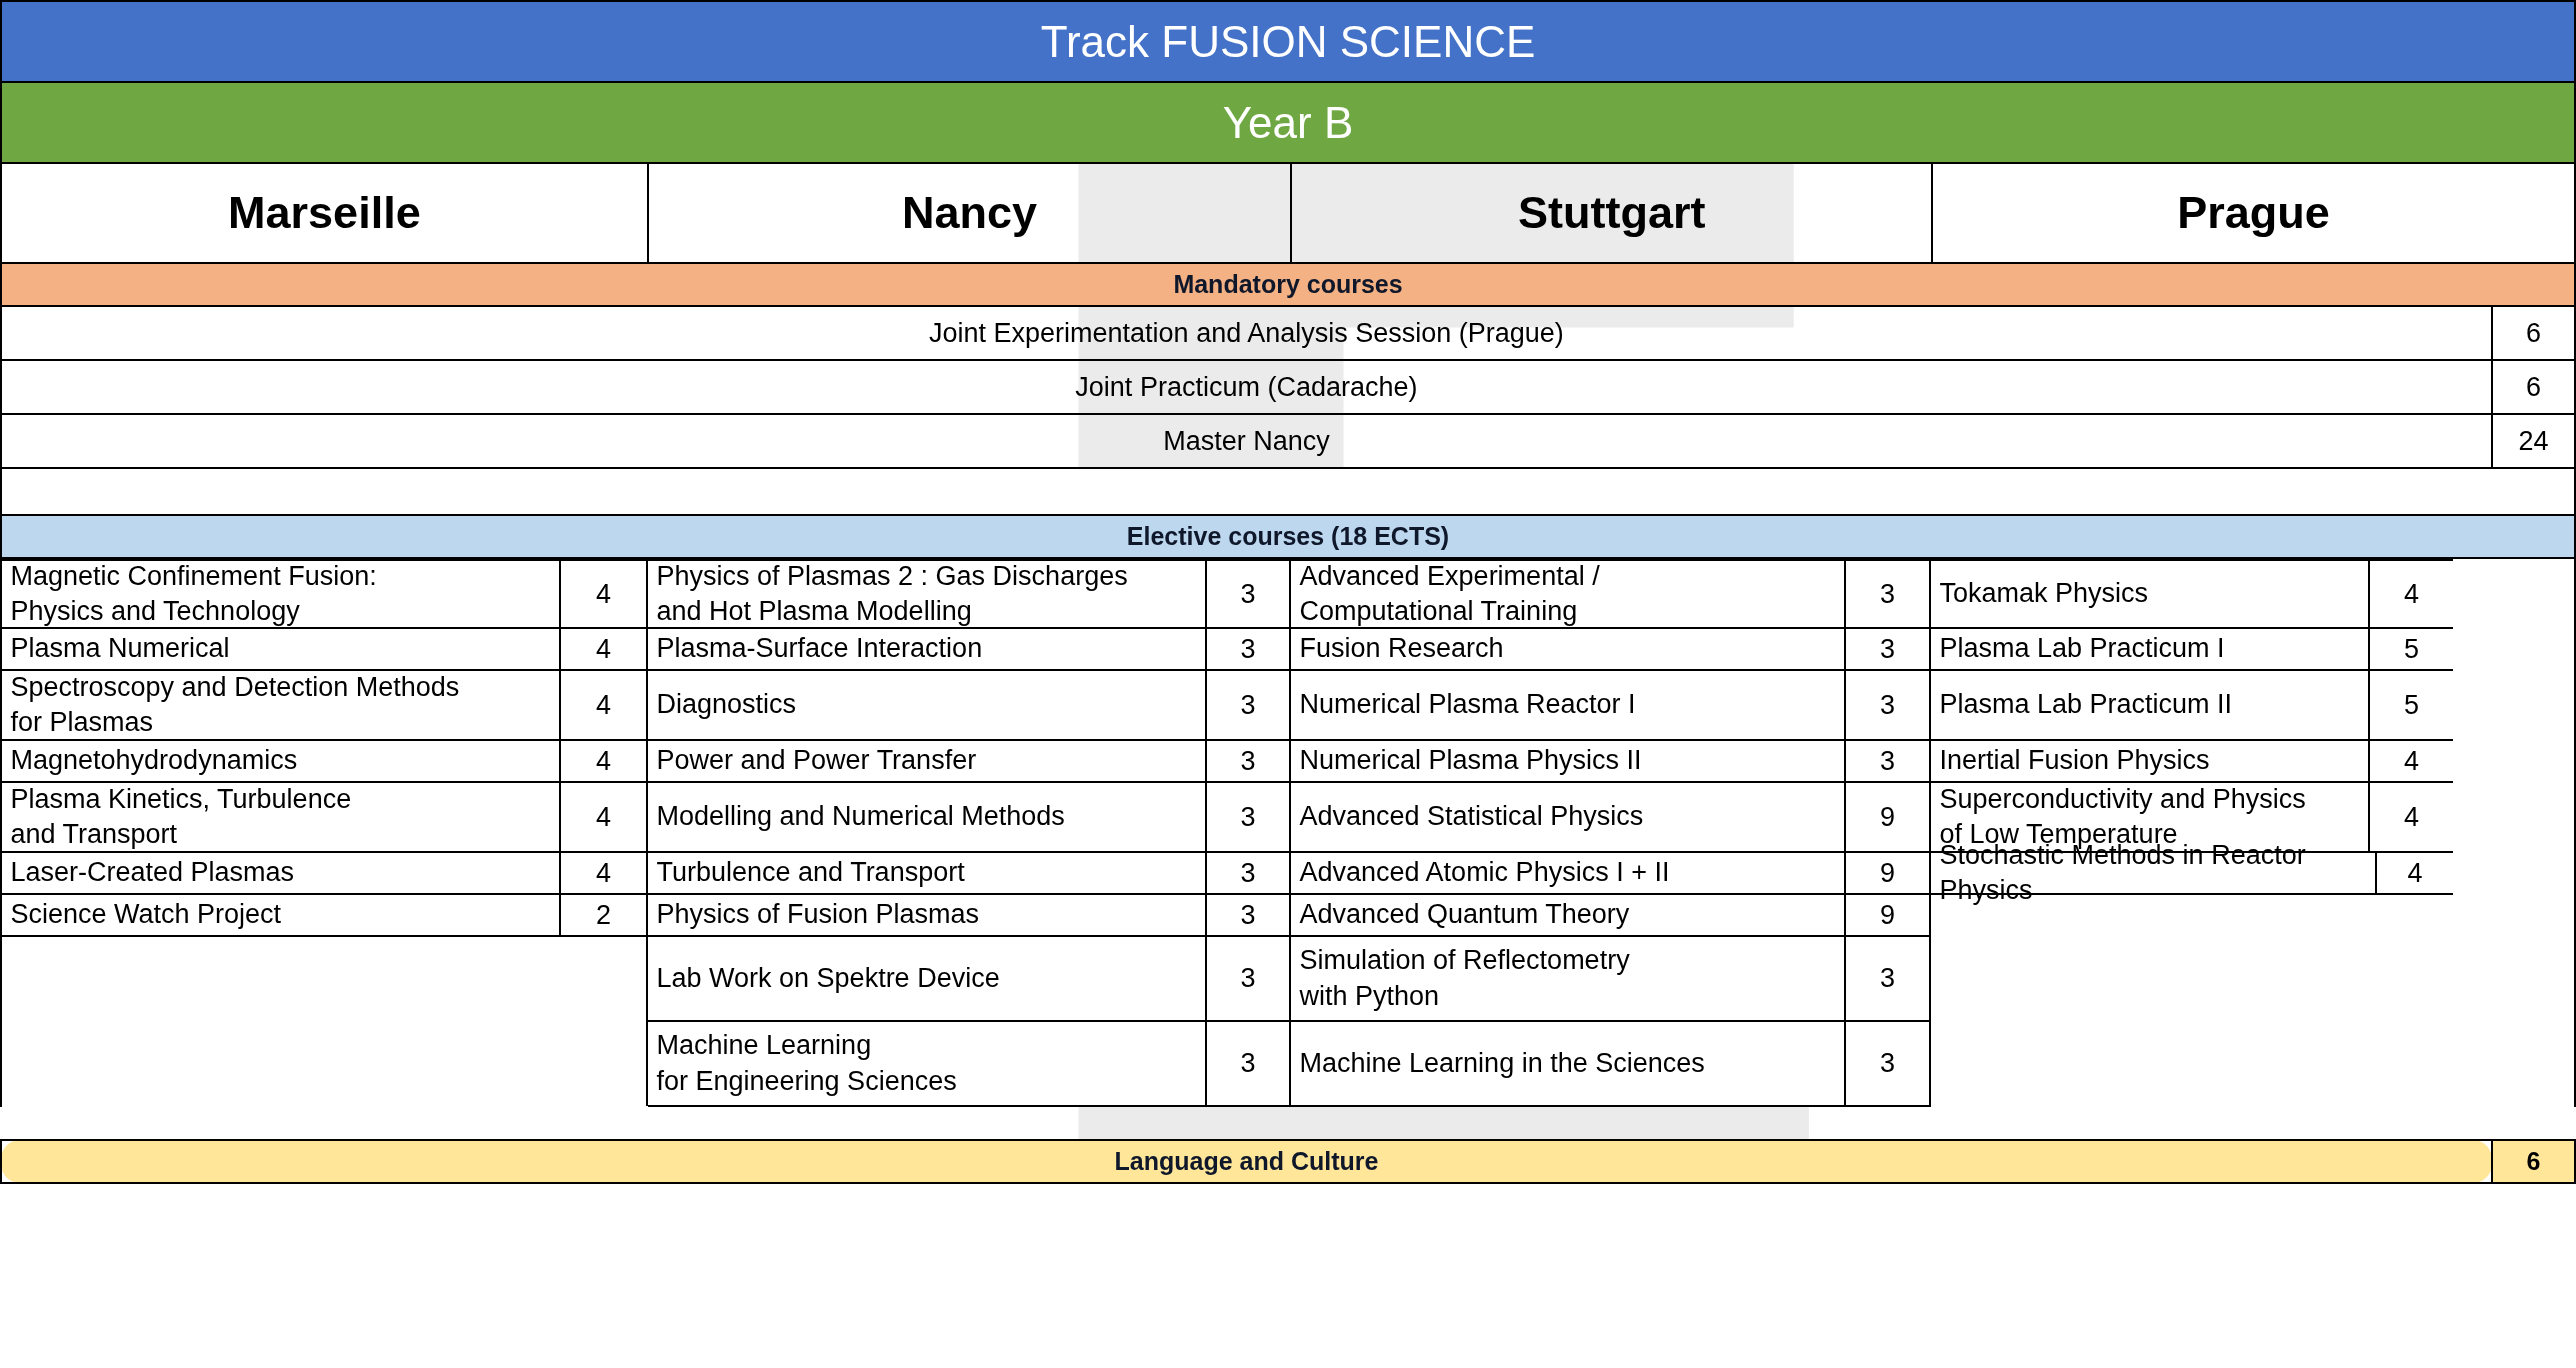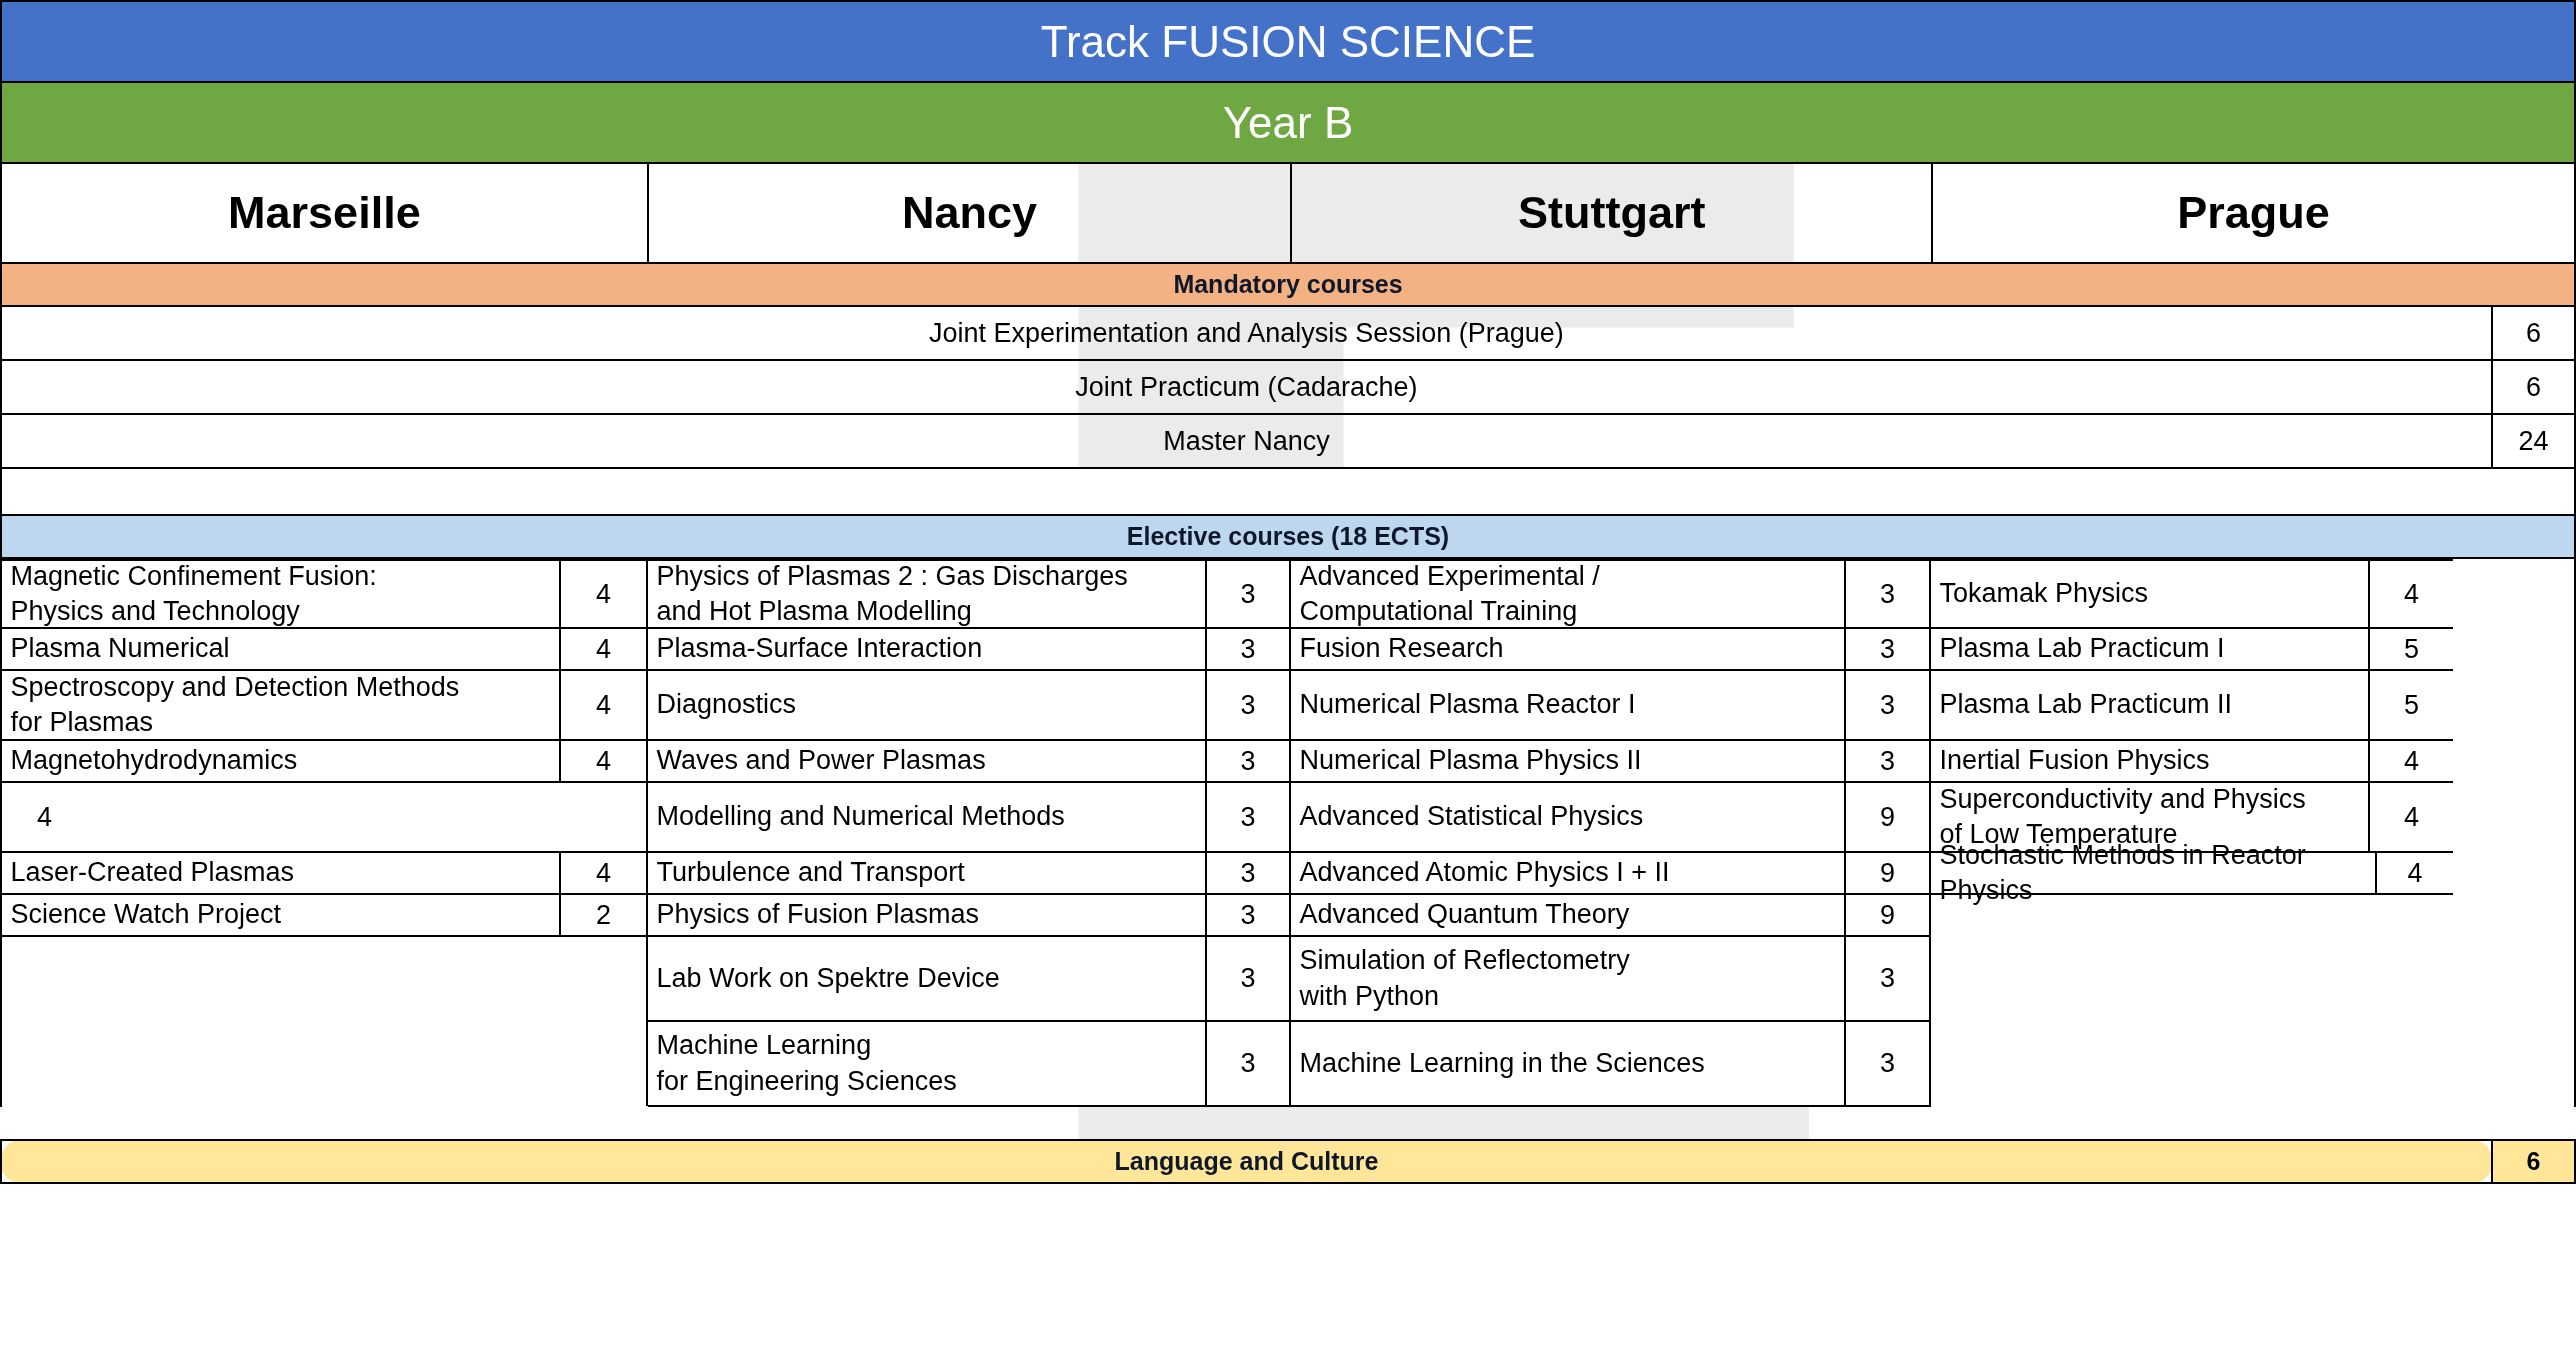--- a/index.html
+++ b/index.html
@@ -220,20 +220,22 @@
       <div class="erow h1">
         <div class="nm twoline">Spectroscopy and Detection Methods
 for Plasmas</div>
         <div class="cr">4</div>
       </div>
       <div class="erow h2">
         <div class="nm">Magnetohydrodynamics</div>
         <div class="cr">4</div>
       </div>
       <div class="erow h1">
+        <div class="nm twoline">Plasma Kinetics, Turbulence
+and Transport</div>
         <div class="cr">4</div>
       </div>
       <div class="erow h2">
         <div class="nm">Laser-Created Plasmas</div>
         <div class="cr">4</div>
       </div>
       <div class="erow h2">
         <div class="nm">Science Watch Project</div>
         <div class="cr">2</div>
       </div>
@@ -251,21 +253,21 @@
       </div>
       <div class="erow h2">
         <div class="nm">Plasma-Surface Interaction</div>
         <div class="cr">3</div>
       </div>
       <div class="erow h1">
         <div class="nm">Diagnostics</div>
         <div class="cr">3</div>
       </div>
       <div class="erow h2">
-        <div class="nm">Waves and Power Plasmas</div>
+        <div class="nm">Power and Power Transfer</div>
         <div class="cr">3</div>
       </div>
       <div class="erow h1">
         <div class="nm">Modelling and Numerical Methods</div>
         <div class="cr">3</div>
       </div>
       <div class="erow h2">
         <div class="nm">Turbulence and Transport</div>
         <div class="cr">3</div>
       </div>

